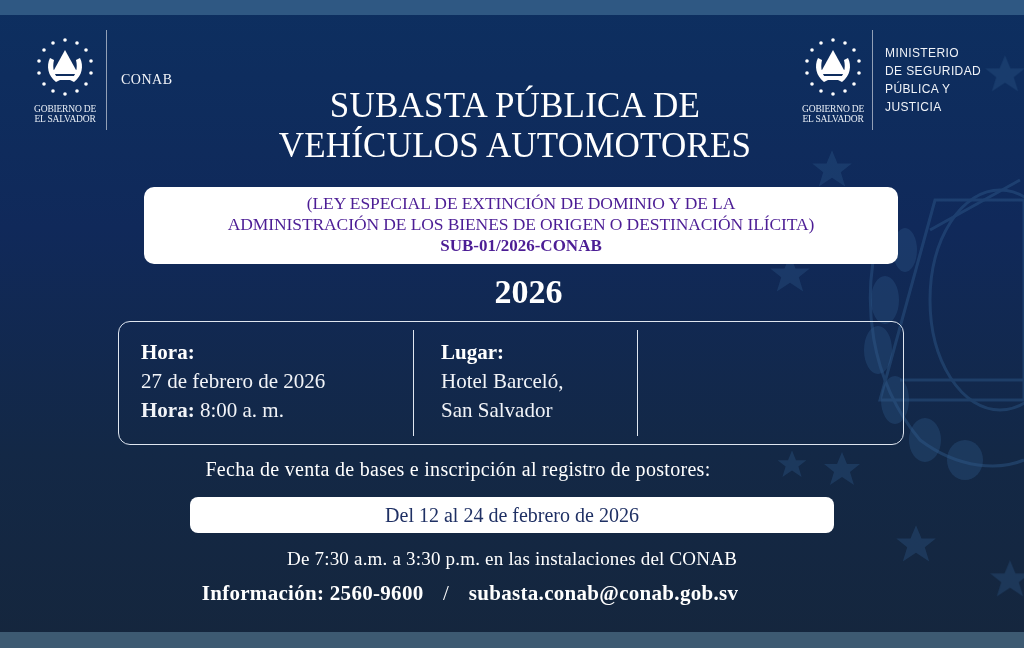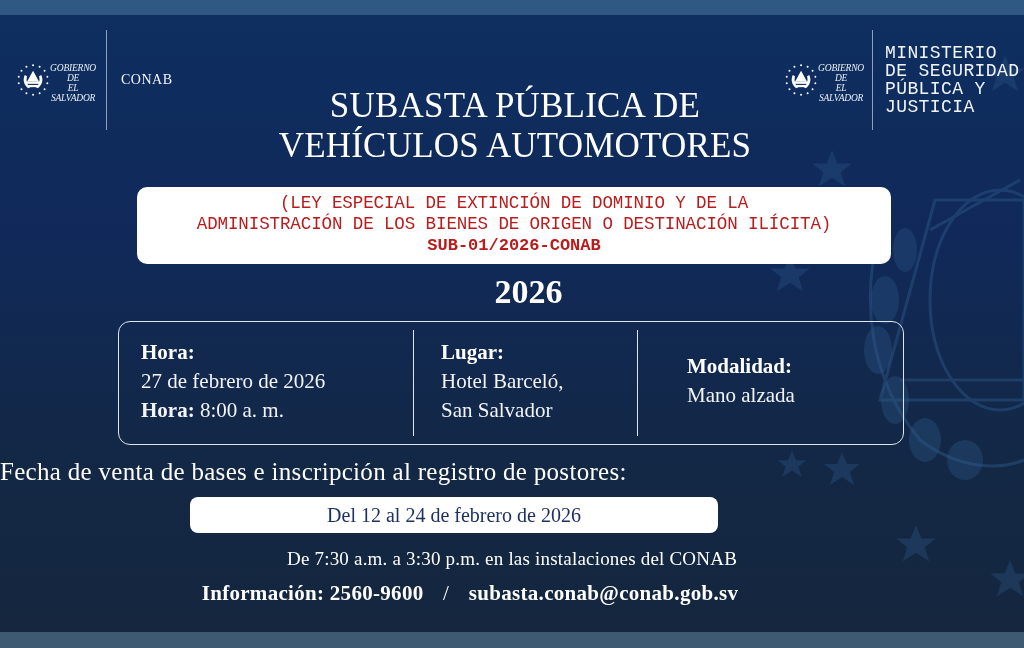--- a/index.html
+++ b/index.html
@@ -11,45 +11,45 @@
       color: #ffffff;
     }
     .top-band { position: absolute; left: 0; top: 0; width: 1024px; height: 15px; background: #2f5883; }
     .bottom-band { position: absolute; left: 0; top: 632px; width: 1024px; height: 16px; background: #3d5a72; }
 
     
     .watermark { position: absolute; left: 0; top: 0; width: 1024px; height: 648px; pointer-events: none; }
 
     
     .logo { position: absolute; display: flex; align-items: center; }
-    .seal { width: 80px; display: flex; flex-direction: row; align-items: center; font-style: italic; }
+    .seal { width: 80px; display: flex; flex-direction: column; align-items: flex-end; }
     .seal svg { width: 62px; height: 62px; }
     .seal-caption {
       font-family: "Liberation Serif", serif; font-size: 9.5px; line-height: 10px;
       text-align: center; color: #e8eef6; margin-top: 6px; letter-spacing: -0.2px;
     }
     .vline { width: 1px; background: rgba(255,255,255,0.55); align-self: stretch; }
     .logo-left { left: 16px; top: 30px; height: 100px; }
     .logo-left .vline { margin-left: 10px; margin-right: 14px; }
     .conab-text { font-family: "Liberation Serif", serif; font-size: 14px; color: #f4f6fa; letter-spacing: 0.5px; }
     .logo-right { left: 784px; top: 30px; height: 100px; }
     .logo-right .vline { margin-left: 8px; margin-right: 12px; }
-    .ministry { font-family: Liberation Mono, monospace; font-size: 18px; line-height: 18px; color: #f0f3f8; letter-spacing: 0.4px; }
+    .ministry { font-family: Liberation Sans, sans-serif; font-size: 12px; line-height: 18px; color: #f0f3f8; letter-spacing: 0.4px; }
 
     
     .title {
       position: absolute; left: 180px; width: 670px; top: 86px; text-align: center;
       font-family: "Liberation Serif", serif; font-size: 35px; line-height: 40px; color: #ffffff; letter-spacing: 0.2px;
     }
 
     
     .law-box {
-      position: absolute; left: 137px; top: 187px; width: 754px; height: 77px;
-      background: #ffffff; border-radius: 10px; color: #b91c1c; text-align: center;
-      font-family: Liberation Mono, monospace; padding-top: 6px;
+      position: absolute; left: 144px; top: 187px; width: 754px; height: 77px;
+      background: #ffffff; border-radius: 10px; color: #4c1d95; text-align: center;
+      font-family: Liberation Serif, serif; padding-top: 6px;
     }
     .law-line { font-size: 17.5px; line-height: 21px; letter-spacing: -0.1px; }
     .law-code { font-size: 17px; line-height: 21px; font-weight: bold; }
 
     .year {
       position: absolute; left: 0; width: 1024px; top: 273px; text-align: center;
       font-family: "Liberation Serif", serif; font-weight: bold; font-size: 34px; color: #ffffff; padding-left: 33px;
     }
 
     
@@ -60,25 +60,25 @@
     .info-col { position: relative; height: 100%; }
     .info-col.c1 { width: 294px; padding: 16px 0 0 22px; }
     .info-col.c2 { width: 223px; padding: 16px 0 0 27px; }
     .info-col.c3 { flex: 1; padding: 30px 0 0 49px; }
     .info-divider { width: 1px; background: #dfe6f0; margin: 8px 0; }
     .info-label { font-family: "Liberation Serif", serif; font-weight: bold; font-size: 21px; line-height: 29px; color: #ffffff; }
     .info-value { font-family: "Liberation Serif", serif; font-size: 21px; line-height: 29px; color: #f2f4f8; }
     .info-inline-label { font-weight: bold; }
 
     .sale-heading {
-      position: absolute; left: 0; width: 916px; top: 458px; text-align: left;
-      font-family: "Liberation Serif", serif; font-size: 25px; color: #ffffff; letter-spacing: 0.3px;
+      position: absolute; left: 0; width: 916px; top: 458px; text-align: center;
+      font-family: "Liberation Serif", serif; font-size: 20px; color: #ffffff; letter-spacing: 0.3px;
     }
     .sale-box {
-      position: absolute; left: 190px; top: 497px; width: 528px; height: 36px;
+      position: absolute; left: 190px; top: 497px; width: 644px; height: 36px;
       background: #ffffff; border-radius: 8px; color: #1f3064; text-align: center;
       font-family: "Liberation Serif", serif; font-size: 20px; line-height: 36px;
     }
     .hours {
       position: absolute; left: 0; width: 1024px; top: 548px; text-align: center;
       font-family: "Liberation Serif", serif; font-size: 19px; color: #ffffff; letter-spacing: 0.2px;
     }
     .contact {
       position: absolute; left: 0; width: 940px; top: 581px; text-align: center;
       font-family: "Liberation Serif", serif; font-size: 21px; color: #ffffff; letter-spacing: 0.3px;
@@ -217,24 +217,20 @@
       <span>8:00 a. m.</span>
     </div>
   </div>
   <div class="info-divider"></div>
   <div class="info-col c2">
     <div class="info-label">Lugar:</div>
     <div class="info-value">Hotel Barceló,</div>
     <div class="info-value">San Salvador</div>
   </div>
   <div class="info-divider"></div>
-  <div class="info-col c3">
-    <div class="info-label">Modalidad:</div>
-    <div class="info-value">Mano alzada</div>
-  </div>
 </div>
 
 <div class="sale-heading">Fecha de venta de bases e inscripción al registro de postores:</div>
 <div class="sale-box">Del 12 al 24 de febrero de 2026</div>
 <div class="hours">De 7:30 a.m. a 3:30 p.m. en las instalaciones del CONAB</div>
 
 <div class="contact">
   <span>Información: 2560-9600</span>
   <span class="sep">/</span>
   <span>subasta.conab@conab.gob.sv</span>

